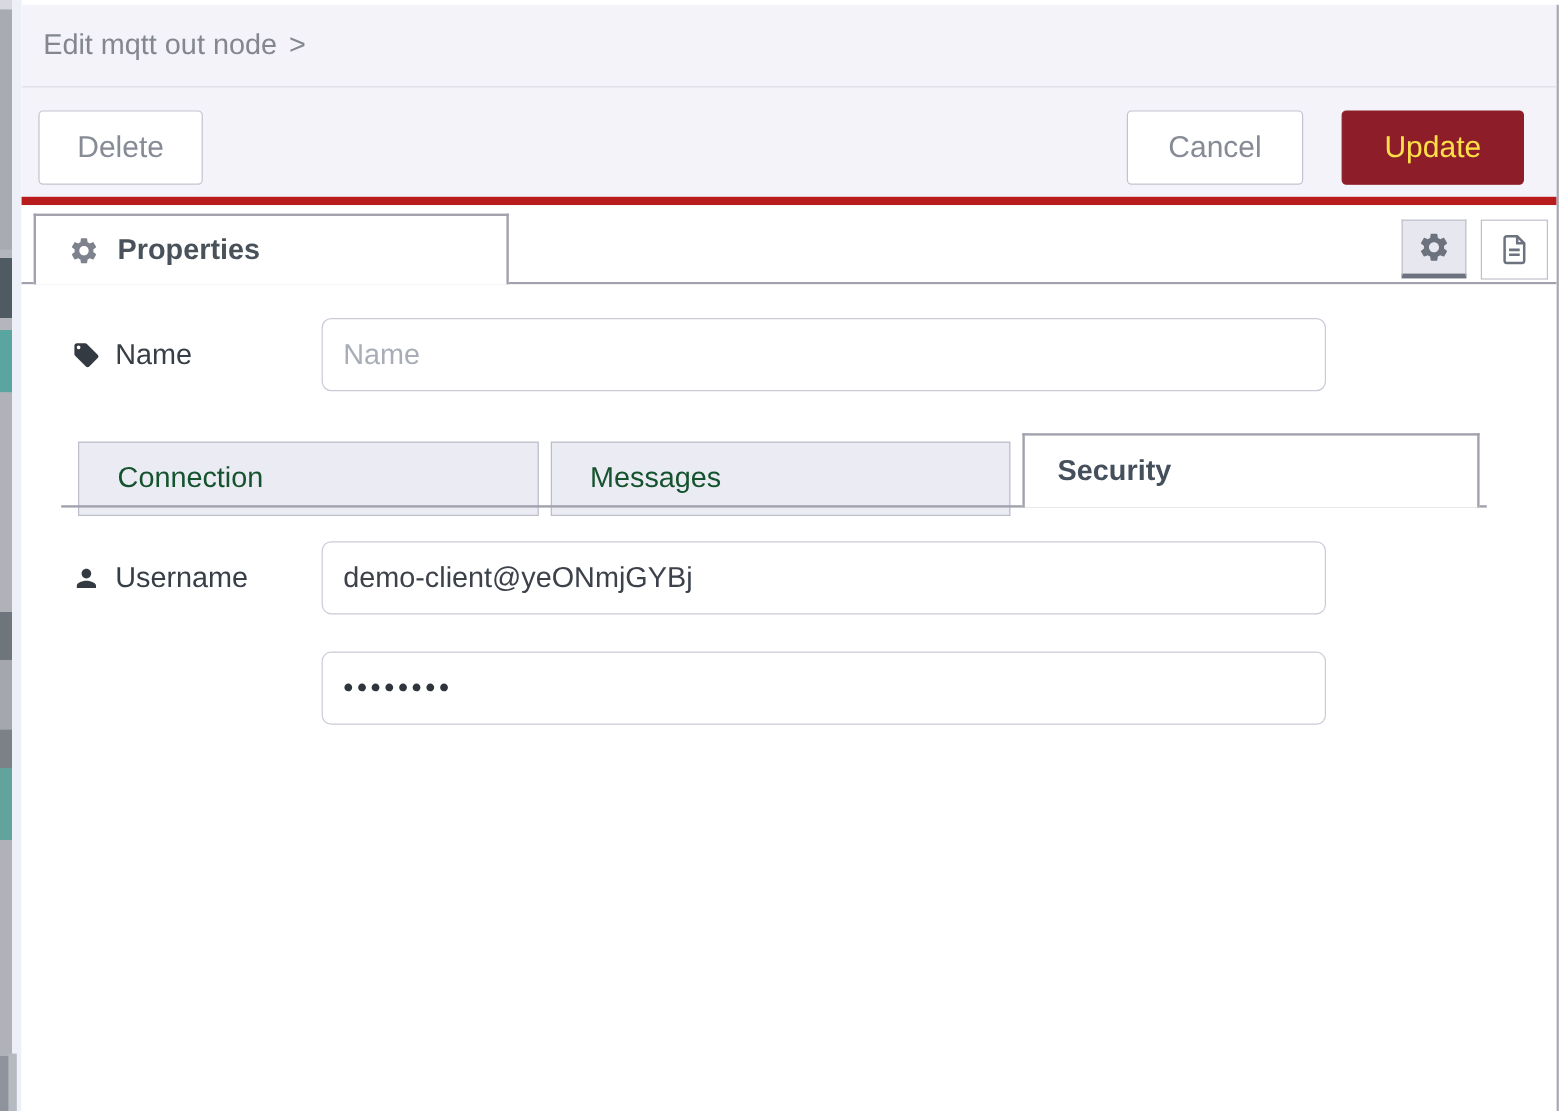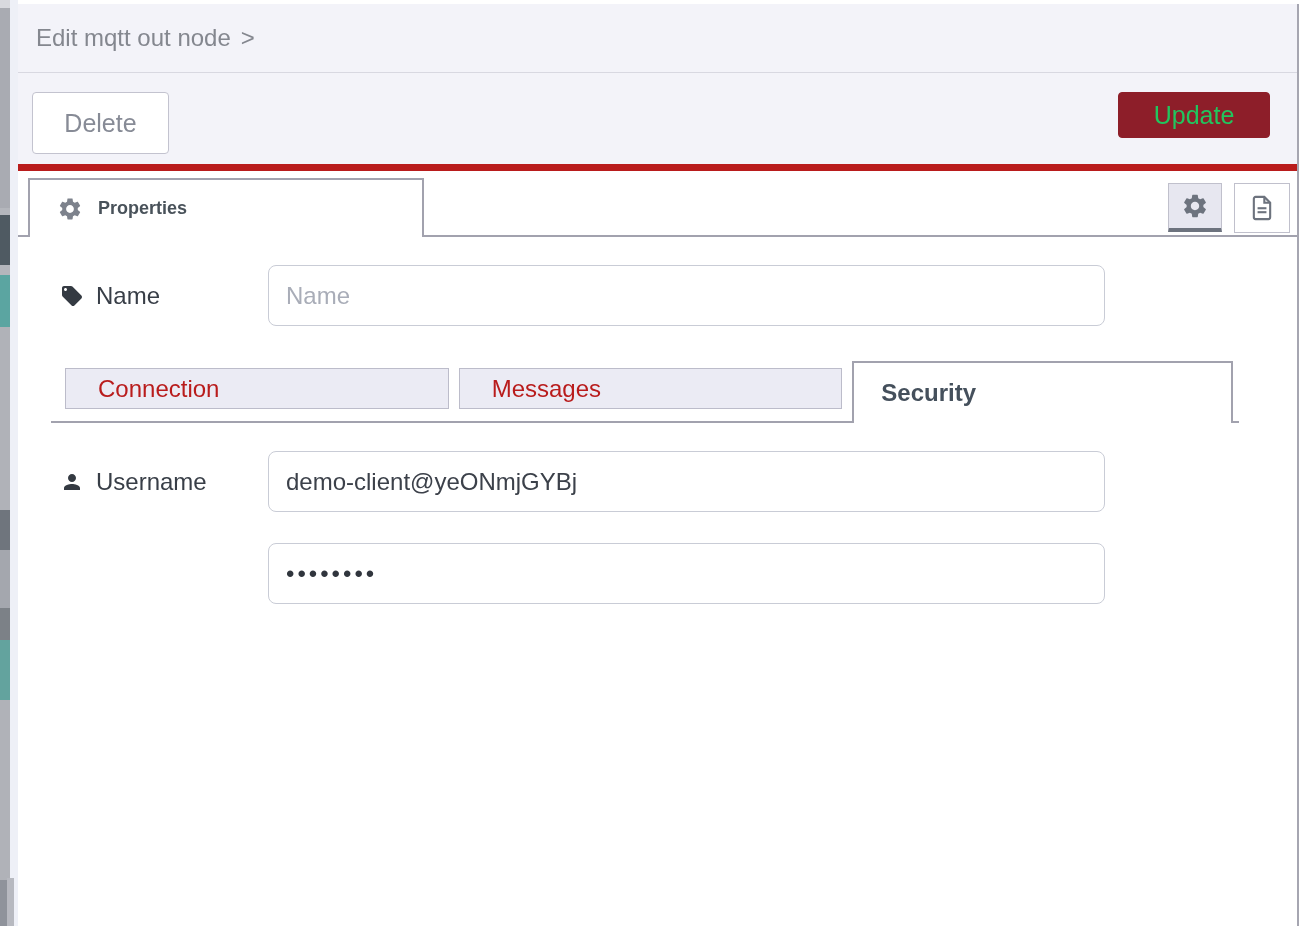--- a/index.html
+++ b/index.html
@@ -18,26 +18,26 @@
   .tray-header { height:69px; background:#f3f3f9; border-bottom:1px solid #d8d8e1; display:flex; align-items:center; padding-left:18px; font-size:24px; }
   .crumb-parent { color:#84878f; }
   .crumb-sep { color:#84878f; margin:0 10px; }
   .crumb-current { color:#47505a; font-weight:bold; }
 
   .tray-toolbar { height:98px; background:#f3f3f9; border-bottom:7px solid #b91c1c; position:relative; }
   .btn { font-family:"Liberation Sans", sans-serif; font-size:25px; border-radius:4px; cursor:pointer; }
   .btn-secondary { background:#fff; border:1px solid #c3c3cf; color:#878b96; }
   .btn-delete  { position:absolute; left:14px;  top:19px; width:137px; height:62px; }
   .btn-cancel  { position:absolute; left:921px; top:19px; width:147px; height:62px; }
-  .btn-update  { position:absolute; left:1100px; top:19px; width:152px; height:46px; background:#8d1e29; border:1px solid #8d1e29; color:#22c55e; }
+  .btn-update  { position:absolute; left:1100px; top:19px; width:152px; height:62px; background:#8d1e29; border:1px solid #8d1e29; color:#fde047; }
 
   
   .props-bar { position:relative; height:66px; background:#fff; }
   .props-bar::after { content:""; position:absolute; left:0; right:0; bottom:0; height:2px; background:#a2a2ae; }
-  .props-tab { position:absolute; left:10px; top:7px; width:396px; height:59px; background:#fff; border:2px solid #a2a2ae; border-bottom:none; z-index:2; display:flex; align-items:center; gap:15px; padding-left:27px; font-size:18px; font-weight:bold; color:#49525a; cursor:default; }
+  .props-tab { position:absolute; left:10px; top:7px; width:396px; height:59px; background:#fff; border:2px solid #a2a2ae; border-bottom:none; z-index:2; display:flex; align-items:center; gap:15px; padding-left:27px; font-size:24px; font-weight:bold; color:#49525a; cursor:default; }
   .props-tab .gear { width:26px; height:26px; fill:#7d828c; }
   .hdr-iconbtn { position:absolute; top:12px; height:49px; width:54px; background:#fff; border:1px solid #c0c0cc; display:flex; align-items:center; justify-content:center; cursor:pointer; z-index:2; }
   .hdr-iconbtn.selected { background:#e7e7f0; border-bottom:4px solid #6d737e; }
   .hdr-iconbtn svg { width:28px; height:28px; }
   .hdr-gear { left:1150px; }
   .hdr-doc { left:1216px; width:56px; height:50px; }
 
   
   .content { position:relative; height:693px; background:#fff; }
   .form-row { position:absolute; display:flex; align-items:center; }
@@ -51,21 +51,21 @@
   .row-user { top:214px; left:42px; height:61px; }
   .row-pass { top:306px; left:42px; height:61px; }
   .input-name { top:28px; }
   .input-user { top:214px; }
   .input-pass { top:306px; }
 
   
   .broker-tabs { position:absolute; left:47px; top:124px; width:1168px; height:62px; display:flex; gap:10px; }
   .broker-tabs::after { content:""; position:absolute; left:-14px; right:-6px; bottom:0; height:2px; background:#a2a2ae; }
   .btab { flex:1; display:flex; align-items:center; padding-left:27px; font-size:24px; cursor:pointer; position:relative; }
-  .btab.inactive { margin-top:7px; height:41px; background:#ebebf4; border:1.5px solid #bcbcca; color:#b91c1c;padding-left:32px; }
+  .btab.inactive { margin-top:7px; height:62px; background:#ebebf4; border:1.5px solid #bcbcca; color:#14532d;padding-left:32px; }
   .btab.active { height:62px; background:#fff; border:2px solid #a2a2ae; border-bottom:none; color:#45505c; font-weight:bold; z-index:2; }
 </style>
 </head>
 <body>
 
 <div class="stage">
 
   <div class="ws-strip">
     <div class="ws-seg" style="top:0;height:8px;background:#d8d9de"></div>
     <div class="ws-seg" style="top:8px;height:200px;background:#a9abb2"></div>
@@ -84,20 +84,21 @@
 
   <div class="panel">
 
     <div class="tray-header">
       <span class="crumb-parent">Edit mqtt out node</span>
       <span class="crumb-sep">&gt;</span>
     </div>
 
     <div class="tray-toolbar">
       <button class="btn btn-secondary btn-delete">Delete</button>
+      <button class="btn btn-secondary btn-cancel">Cancel</button>
       <button class="btn btn-update">Update</button>
     </div>
 
     <div class="props-bar">
       <div class="props-tab">
         <svg class="gear" viewBox="0 0 24 24">
             <path d="M19.14 12.94c.04-.3.06-.61.06-.94 0-.32-.02-.64-.07-.94l2.03-1.58c.18-.14.23-.41.12-.61l-1.92-3.32c-.12-.22-.37-.29-.59-.22l-2.39.96c-.5-.38-1.03-.7-1.62-.94l-.36-2.54c-.04-.24-.24-.41-.48-.41h-3.84c-.24 0-.43.17-.47.41l-.36 2.54c-.59.24-1.13.57-1.62.94l-2.39-.96c-.22-.08-.47 0-.59.22L2.74 8.87c-.12.21-.08.47.12.61l2.03 1.58c-.05.3-.09.63-.09.94s.02.64.07.94l-2.03 1.58c-.18.14-.23.41-.12.61l1.92 3.32c.12.22.37.29.59.22l2.39-.96c.5.38 1.03.7 1.62.94l.36 2.54c.05.24.24.41.48.41h3.84c.24 0 .44-.17.47-.41l.36-2.54c.59-.24 1.13-.56 1.62-.94l2.39.96c.22.08.47 0 .59-.22l1.92-3.32c.12-.22.07-.47-.12-.61l-2.01-1.58zM12 15.6c-1.98 0-3.6-1.62-3.6-3.6s1.62-3.6 3.6-3.6 3.6 1.62 3.6 3.6-1.62 3.6-3.6 3.6z"></path>
           </svg>
         <span>Properties</span>
       </div>

